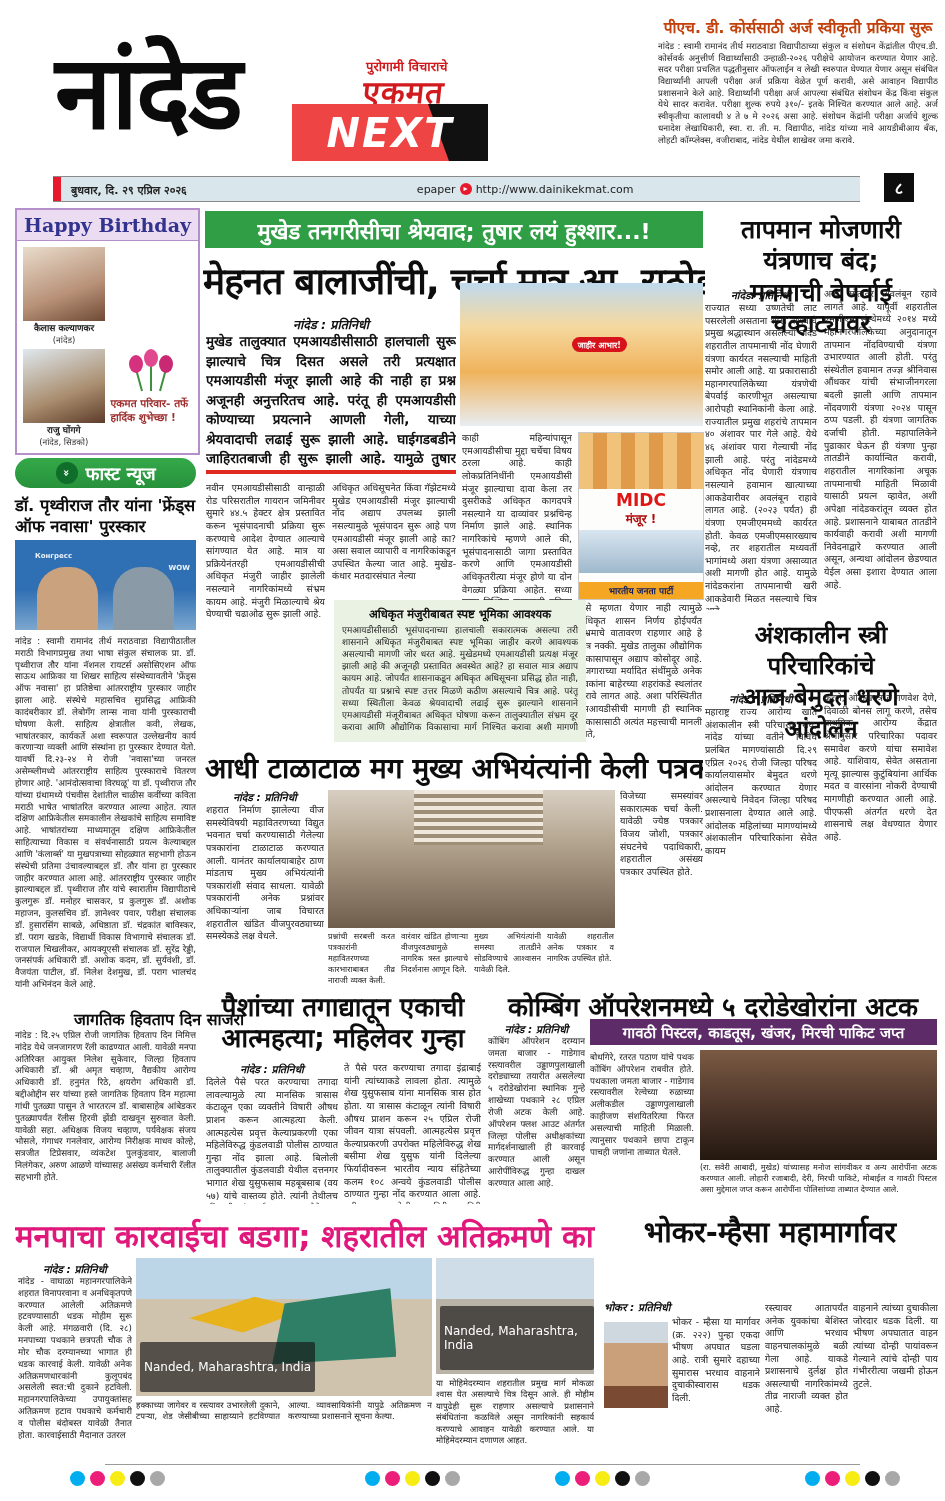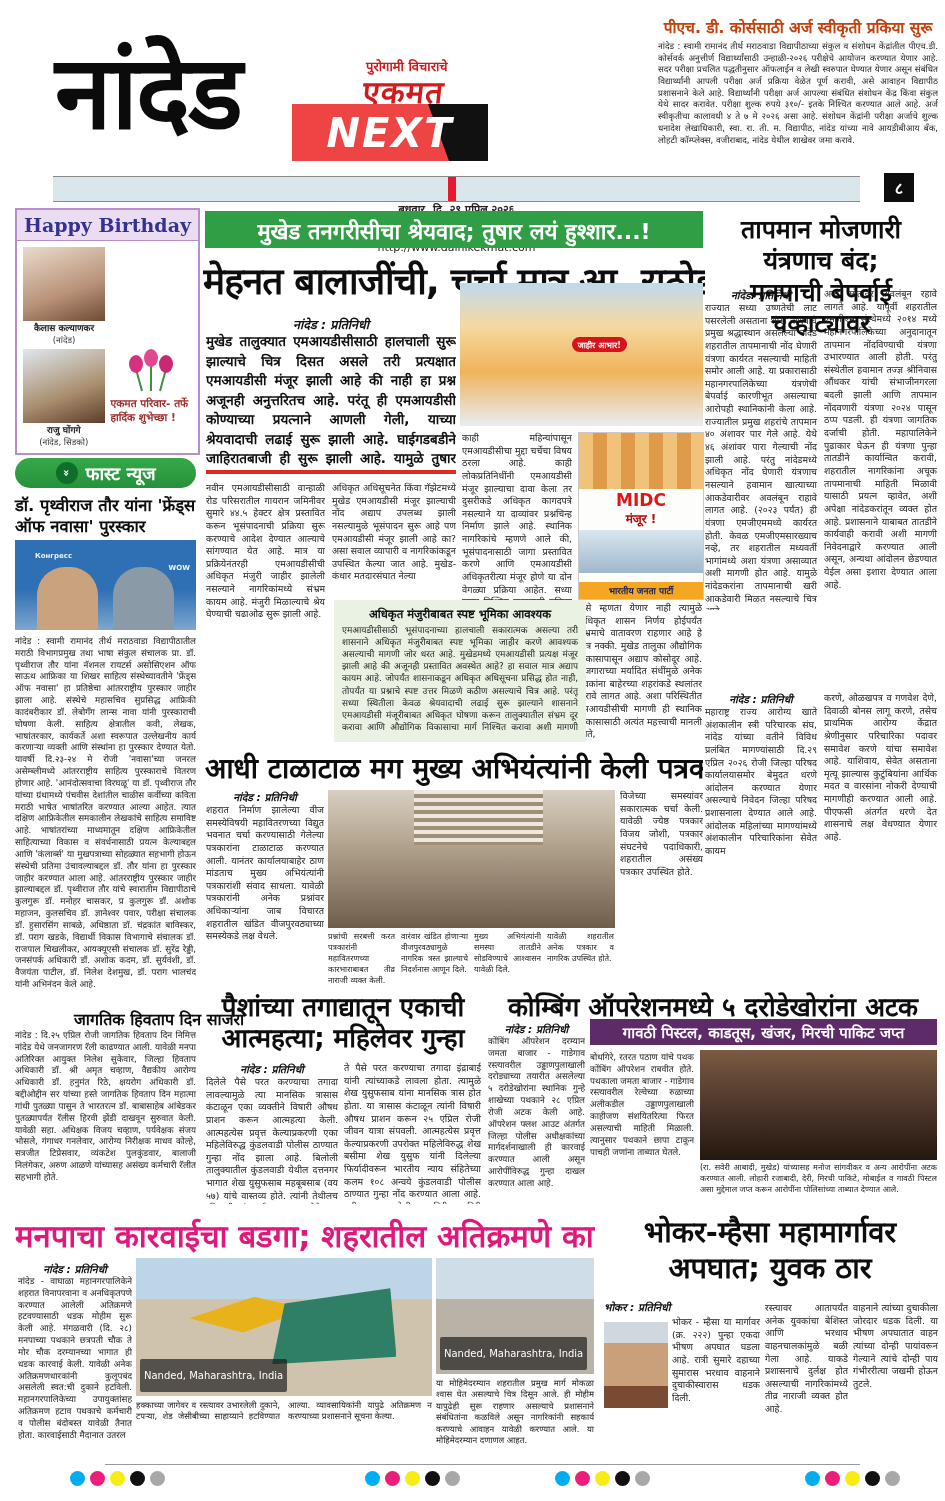--- a/index.html
+++ b/index.html
@@ -4,21 +4,21 @@
 <style>
   html,body{margin:0;padding:0;background:#e8e8e8;}
   #page{position:relative;width:945px;height:1501px;background:#ffffff;margin:0 auto;
         font-family:"DejaVu Sans",sans-serif;overflow:hidden;}
   .abs{position:absolute;}
   .bt{font-size:9.3px;line-height:1.36;text-align:justify;color:#1c1c1c;overflow:hidden;}
   .dl{font-weight:bold;text-align:center;font-size:10.5px;color:#111;font-style:italic;}
   .ph{overflow:hidden;}
   .nowrap{white-space:nowrap;overflow:hidden;}
   .wm{position:absolute;left:4px;bottom:4px;background:rgba(20,20,20,.65);color:#fff;
-      font-size:10px;padding:11px 4px;border-radius:2px;}
+      font-size:12px;padding:18px 4px;border-radius:2px;}
   
   .nanded{font-size:102px;font-weight:900;color:#0b0b0b;line-height:1;letter-spacing:-2px;}
   .tagline{font-size:13px;font-weight:bold;color:#d11a1d;}
   .brand{font-size:31px;font-weight:900;color:#d11a1d;transform:skewX(-6deg);letter-spacing:1px;}
   .nextbox{background:#ef4444;width:196px;height:57px;position:relative;display:flex;
            align-items:center;justify-content:center;}
   .nextbox .tri{position:absolute;right:0;top:0;width:60px;height:57px;background:#111;
            clip-path:polygon(100% 0,100% 100%,35% 100%,0 0);}
   .nexttxt{position:relative;color:#fff;font-weight:900;font-style:italic;font-size:40px;
            letter-spacing:2px;z-index:2;}
@@ -97,21 +97,21 @@
   <div class="abs nextbox" style="left:292px;top:104px;">
     <div class="tri"></div>
     <span class="nexttxt">NEXT</span>
   </div>
 
   <div class="abs" style="left:658px;top:16px;width:280px;">
     <div style="font-weight:900;font-size:15.5px;text-align:center;color:#c2410c;">पीएच. डी. कोर्ससाठी अर्ज स्वीकृती प्रकिया सुरू</div>
     <div class="bt" style="font-size:8.6px;margin-top:3px;height:138px;">नांदेड : स्वामी रामानंद तीर्थ मराठवाडा विद्यापीठाच्या संकुल व संशोधन केंद्रांतील पीएच.डी. कोर्सवर्क अनुत्तीर्ण विद्यार्थ्यांसाठी उन्हाळी-२०२६ परीक्षेचे आयोजन करण्यात येणार आहे. सदर परीक्षा प्रचलित पद्धतीनुसार ऑफलाईन व लेखी स्वरुपात घेण्यात येणार असून संबंधित विद्यार्थ्यांनी आपली परीक्षा अर्ज प्रक्रिया वेळेत पूर्ण करावी, असे आवाहन विद्यापीठ प्रशासनाने केले आहे. विद्यार्थ्यांनी परीक्षा अर्ज आपल्या संबंधित संशोधन केंद्र किंवा संकुल येथे सादर करावेत. परीक्षा शुल्क रुपये ३१०/- इतके निश्चित करण्यात आले आहे. अर्ज स्वीकृतीचा कालावधी ४ ते ७ मे २०२६ असा आहे. संशोधन केंद्रांनी परीक्षा अर्जाचे शुल्क धनादेश लेखाधिकारी, स्वा. रा. ती. म. विद्यापीठ, नांदेड यांच्या नावे आयडीबीआय बँक, लोहटी कॉम्प्लेक्स, वजीराबाद, नांदेड येथील शाखेवर जमा करावे.</div>
   </div>
 
-  <div class="abs datebar" style="left:53px;top:176px;width:807px;height:24px;flex-direction:column;">
+  <div class="abs datebar" style="left:53px;top:176px;width:807px;height:24px;">
     <div class="redtab"></div>
     <span style="font-weight:bold;">बुधवार, दि. २९ एप्रिल २०२६</span>
     <span style="margin-left:230px;">epaper</span>
     <span class="epico">▸</span>
     <span>http://www.dainikekmat.com</span>
   </div>
   <div class="abs pagebox" style="left:884px;top:173px;width:30px;height:29px;">८</div>
 
   <div class="abs bday" style="left:15px;top:208px;width:181px;height:243px;">
     <div class="bdayhead">Happy Birthday</div>
@@ -187,20 +187,24 @@
   </div>
 
   <div class="abs colhead-2l" style="left:705px;top:214px;width:232px;font-size:25px;line-height:1.25;">
     <div>तापमान मोजणारी यंत्रणाच बंद;</div>
     <div>मनपाची बेपर्वाई चव्हाट्यावर</div>
   </div>
   <div class="abs dl" style="left:705px;top:288px;width:112px;">नांदेड: प्रतिनिधी</div>
   <div class="abs bt" style="left:705px;top:302px;width:112px;height:308px;">राज्यात सध्या उष्णतेची लाट पसरलेली असताना शीख बांधवांचे प्रमुख श्रद्धास्थान असलेल्या नांदेड शहरातील तापमानाची नोंद घेणारी यंत्रणा कार्यरत नसल्याची माहिती समोर आली आहे. या प्रकारासाठी महानगरपालिकेच्या यंत्रणेची बेपर्वाई कारणीभूत असल्याचा आरोपही स्थानिकांनी केला आहे. राज्यातील प्रमुख शहरांचे तापमान ४० अंशावर पार गेले आहे. येथे ४६ अंशांवर पारा गेल्याची नोंद झाली आहे. परंतु नांदेडमध्ये अधिकृत नोंद घेणारी यंत्रणाच नसल्याने हवामान खात्याच्या आकडेवारीवर अवलंबून राहावे लागत आहे. (२०२३ पर्यंत) ही यंत्रणा एमजीएममध्ये कार्यरत होती. केवळ एमजीएमसारख्याच नव्हे, तर शहरातील मध्यवर्ती भागांमध्ये अशा यंत्रणा असाव्यात अशी मागणी होत आहे. यामुळे नांदेडकरांना तापमानाची खरी आकडेवारी मिळत नसल्याचे चित्र आहे.</div>
   <div class="abs bt" style="left:824px;top:288px;width:113px;height:322px;">अन्य स्रोतांवर अवलंबून रहावे लागते आहे. यापूर्वी शहरातील एमजीएम संस्थेमध्ये २०१४ मध्ये महानगरपालिकेच्या अनुदानातून तापमान नोंदविण्याची यंत्रणा उभारण्यात आली होती. परंतु संस्थेतील हवामान तज्ज्ञ श्रीनिवास औंधकर यांची संभाजीनगरला बदली झाली आणि तापमान नोंदवणारी यंत्रणा २०२४ पासून ठप्प पडली. ही यंत्रणा जागतिक दर्जाची होती. महापालिकेने पुढाकार घेऊन ही यंत्रणा पुन्हा तातडीने कार्यान्वित करावी, शहरातील नागरिकांना अचूक तापमानाची माहिती मिळावी यासाठी प्रयत्न व्हावेत, अशी अपेक्षा नांदेडकरांतून व्यक्त होत आहे. प्रशासनाने याबाबत तातडीने कार्यवाही करावी अशी मागणी निवेदनाद्वारे करण्यात आली असून, अन्यथा आंदोलन छेडण्यात येईल असा इशारा देण्यात आला आहे.</div>
 
+  <div class="abs colhead-2l" style="left:705px;top:620px;width:232px;font-size:24px;line-height:1.3;">
+    <div>अंशकालीन स्त्री परिचारिकांचे</div>
+    <div>आज बेमुदत धरणे आंदोलन</div>
+  </div>
   <div class="abs dl" style="left:705px;top:692px;width:112px;">नांदेड : प्रतिनिधी</div>
   <div class="abs bt" style="left:705px;top:706px;width:112px;height:276px;">महाराष्ट्र राज्य आरोग्य खाते अंशकालीन स्त्री परिचारक संघ, नांदेड यांच्या वतीने विविध प्रलंबित मागण्यांसाठी दि.२९ एप्रिल २०२६ रोजी जिल्हा परिषद कार्यालयासमोर बेमुदत धरणे आंदोलन करण्यात येणार असल्याचे निवेदन जिल्हा परिषद प्रशासनाला देण्यात आले आहे. आंदोलक महिलांच्या मागण्यांमध्ये अंशकालीन परिचारिकांना सेवेत कायम</div>
   <div class="abs bt" style="left:824px;top:692px;width:113px;height:290px;">करणे, ओळखपत्र व गणवेश देणे, दिवाळी बोनस लागू करणे, तसेच प्राथमिक आरोग्य केंद्रात श्रेणीनुसार परिचारिका पदावर समावेश करणे यांचा समावेश आहे. याशिवाय, सेवेत असताना मृत्यू झाल्यास कुटुंबियांना आर्थिक मदत व वारसांना नोकरी देण्याची मागणीही करण्यात आली आहे. पीएफसी अंतर्गत धरणे देत शासनाचे लक्ष वेधण्यात येणार आहे.</div>
 
   <div class="abs h2 nowrap" style="left:205px;top:748px;width:498px;font-size:28px;text-align:center;">आधी टाळाटाळ मग मुख्य अभियंत्यांनी केली पत्रकारांशी चर्चा</div>
   <div class="abs dl" style="left:206px;top:790px;width:118px;">नांदेड : प्रतिनिधी</div>
   <div class="abs bt" style="left:206px;top:804px;width:118px;height:182px;">शहरात निर्माण झालेल्या वीज समस्येविषयी महावितरणच्या विद्युत भवनात चर्चा करण्यासाठी गेलेल्या पत्रकारांना टाळाटाळ करण्यात आली. यानंतर कार्यालयाबाहेर ठाण मांडताच मुख्य अभियंत्यांनी पत्रकारांशी संवाद साधला. यावेळी पत्रकारांनी अनेक प्रश्नांवर अधिकाऱ्यांना जाब विचारत शहरातील खंडित वीजपुरवठ्याच्या समस्येकडे लक्ष वेधले.</div>
   <div class="abs ph p-meet" style="left:328px;top:790px;width:287px;height:138px;">
     <div class="blinds"></div>
   </div>
@@ -237,21 +241,20 @@
     <span class="wm">Nanded, Maharashtra, India</span>
   </div>
   <div class="abs ph p-street" style="left:436px;top:1258px;width:158px;height:116px;">
     <span class="wm">Nanded, Maharashtra, India</span>
   </div>
   <div class="abs bt" style="left:136px;top:1400px;width:296px;height:58px;font-size:8.4px;column-count:2;column-gap:8px;">हक्काच्या जागेवर व रस्त्यावर उभारलेली दुकाने, टपऱ्या, शेड जेसीबीच्या साहाय्याने हटविण्यात आल्या. व्यावसायिकांनी यापुढे अतिक्रमण न करण्याच्या प्रशासनाने सूचना केल्या.</div>
   <div class="abs bt" style="left:436px;top:1378px;width:158px;height:80px;font-size:8.4px;">या मोहिमेदरम्यान शहरातील प्रमुख मार्ग मोकळा श्वास घेत असल्याचे चित्र दिसून आले. ही मोहीम यापुढेही सुरू राहणार असल्याचे प्रशासनाने संबंधितांना कळविले असून नागरिकांनी सहकार्य करण्याचे आवाहन यावेळी करण्यात आले. या मोहिमेदरम्यान दणाणल आहत.</div>
 
   <div class="abs colhead-2l" style="left:600px;top:1214px;width:340px;font-size:29px;line-height:1.25;">
     <div>भोकर-म्हैसा महामार्गावर</div>
-    <div>अपघात; युवक ठार</div>
   </div>
   <div class="abs dl" style="left:604px;top:1300px;width:95px;text-align:left;">भोकर : प्रतिनिधी</div>
   <div class="abs ph p-portrait" style="left:604px;top:1322px;width:64px;height:86px;"></div>
   <div class="abs bt" style="left:672px;top:1316px;width:88px;height:144px;">भोकर - म्हैसा या मार्गावर (क्र. २२२) पुन्हा एकदा भीषण अपघात घडला आहे. रात्री सुमारे दहाच्या सुमारास भरधाव वाहनाने दुचाकीस्वारास धडक दिली.</div>
   <div class="abs bt" style="left:765px;top:1302px;width:83px;height:158px;">रस्त्यावर आतापर्यंत अनेक युवकांचा बेशिस्त आणि भरधाव वाहनचालकांमुळे बळी गेला आहे. याकडे प्रशासनाचे दुर्लक्ष होत असल्याची नागरिकांमध्ये तीव्र नाराजी व्यक्त होत आहे.</div>
   <div class="abs bt" style="left:853px;top:1302px;width:85px;height:158px;">वाहनाने त्यांच्या दुचाकीला जोरदार धडक दिली. या भीषण अपघातात वाहन त्यांच्या दोन्ही पायांवरून गेल्याने त्यांचे दोन्ही पाय गंभीररीत्या जखमी होऊन तुटले.</div>
 
   <div class="abs" style="left:105px;top:1464px;width:755px;height:1px;background:#9a9a9a;"></div>
   <div class="abs dots" style="left:70px;top:1471px;">
     <div class="dot" style="background:#00aeef;"></div>

